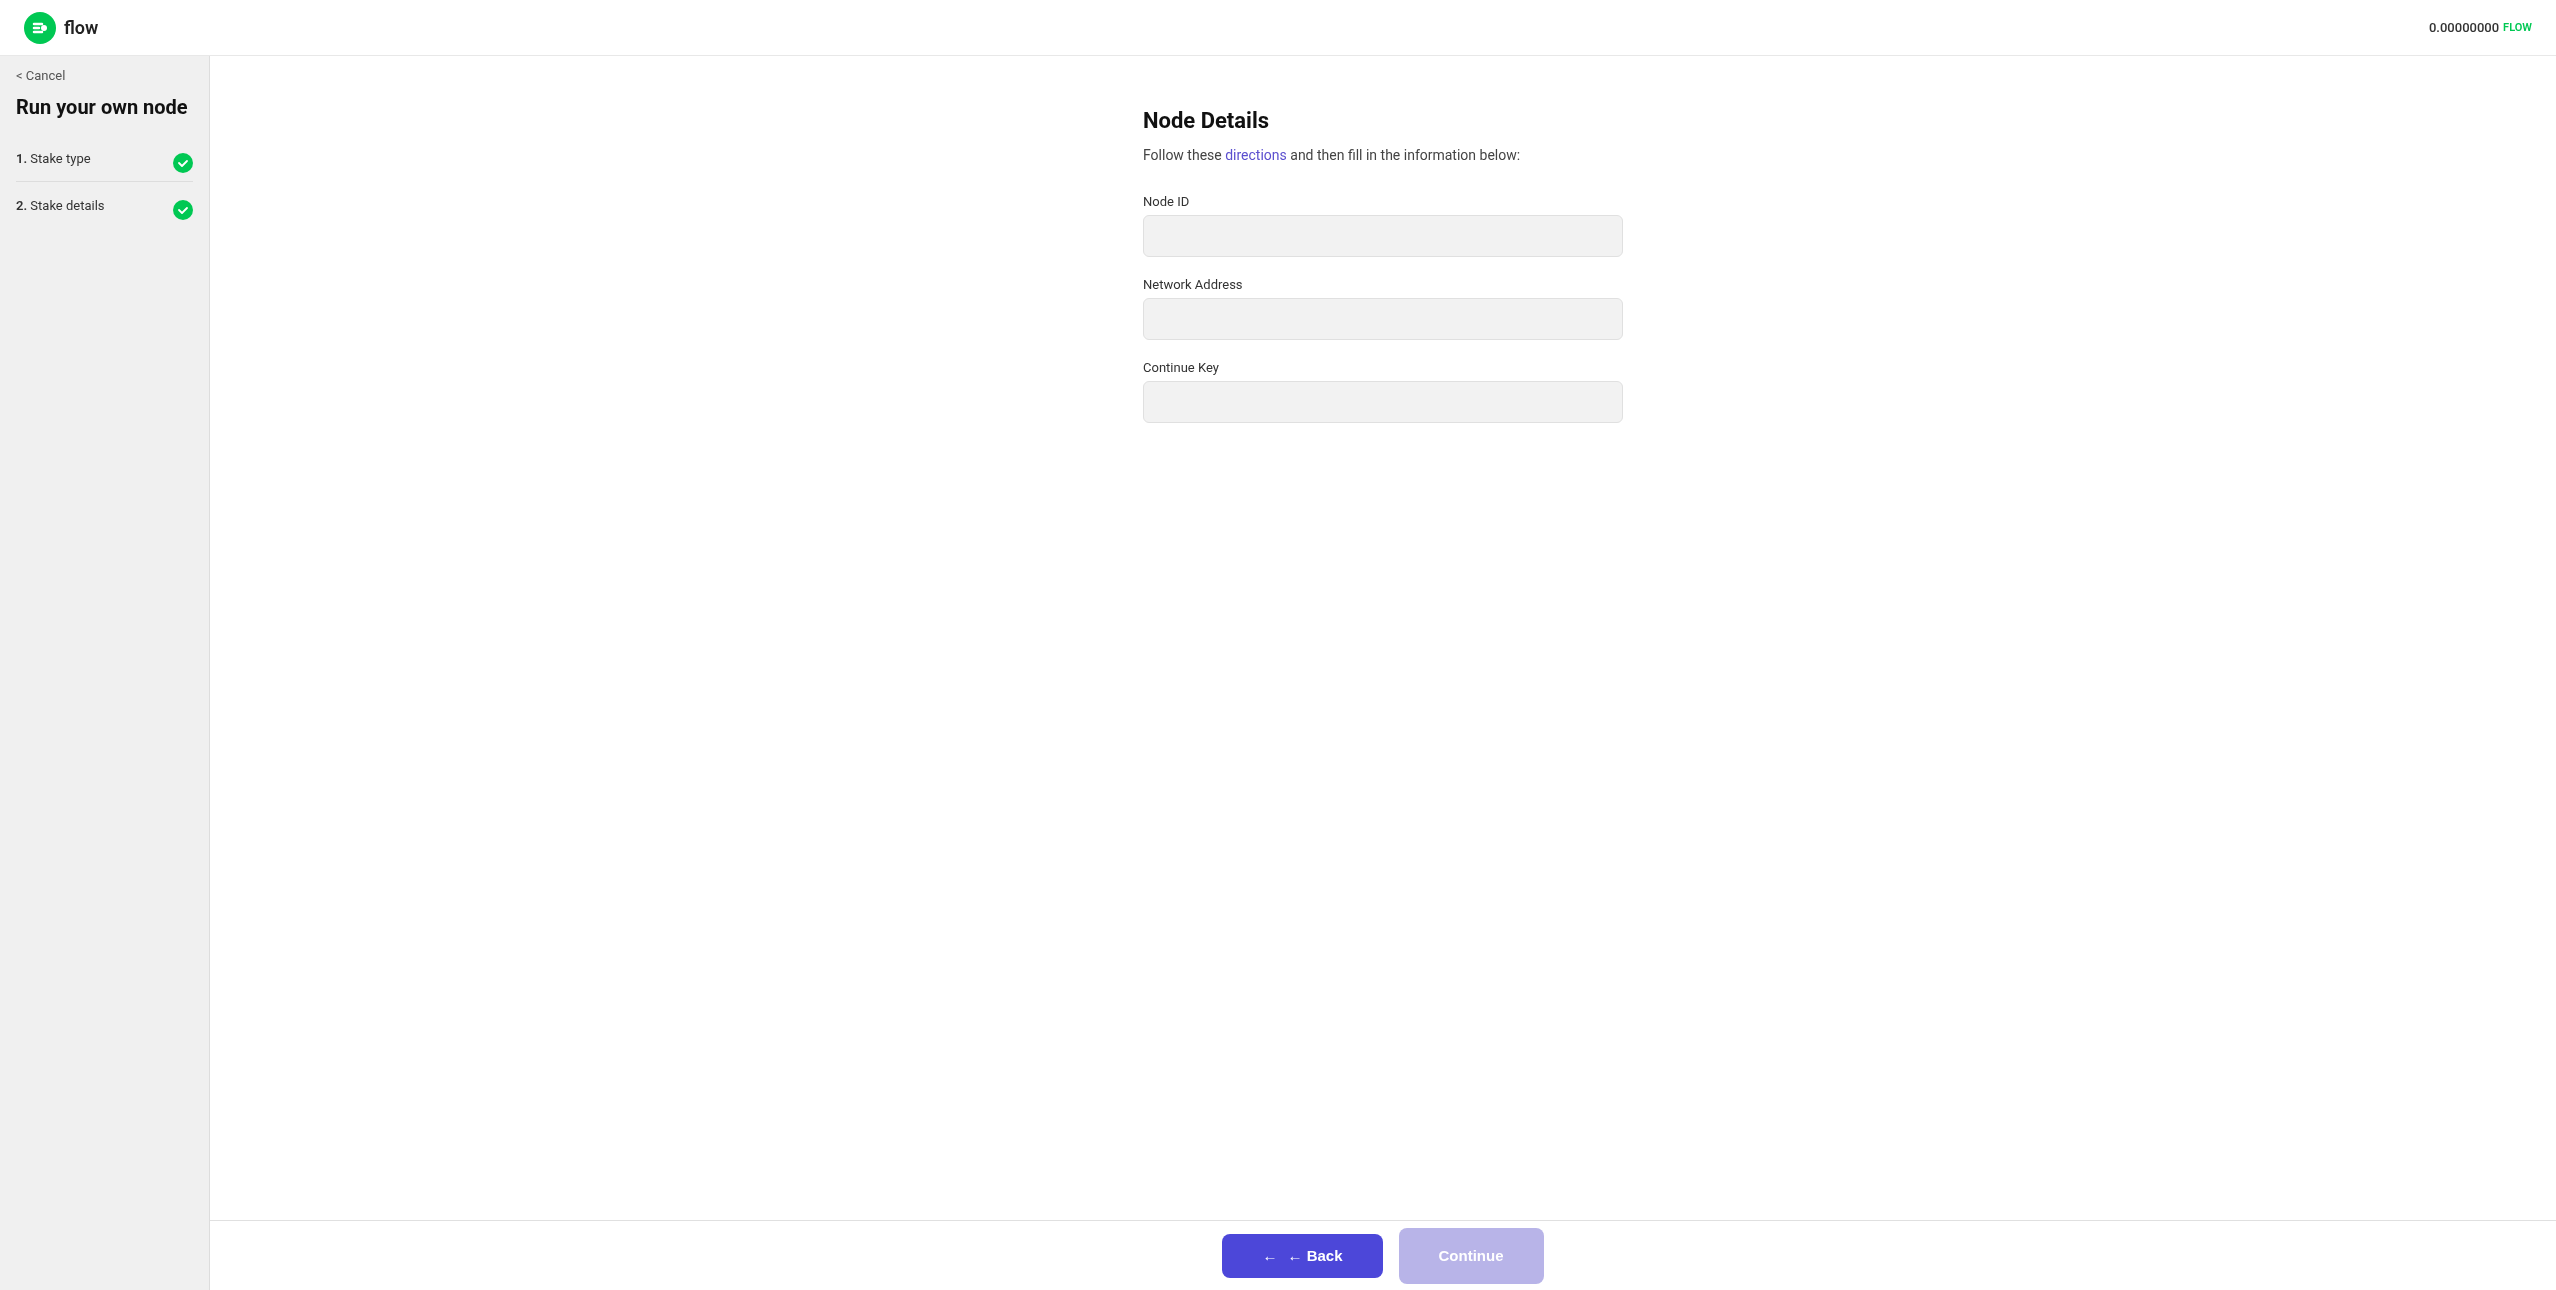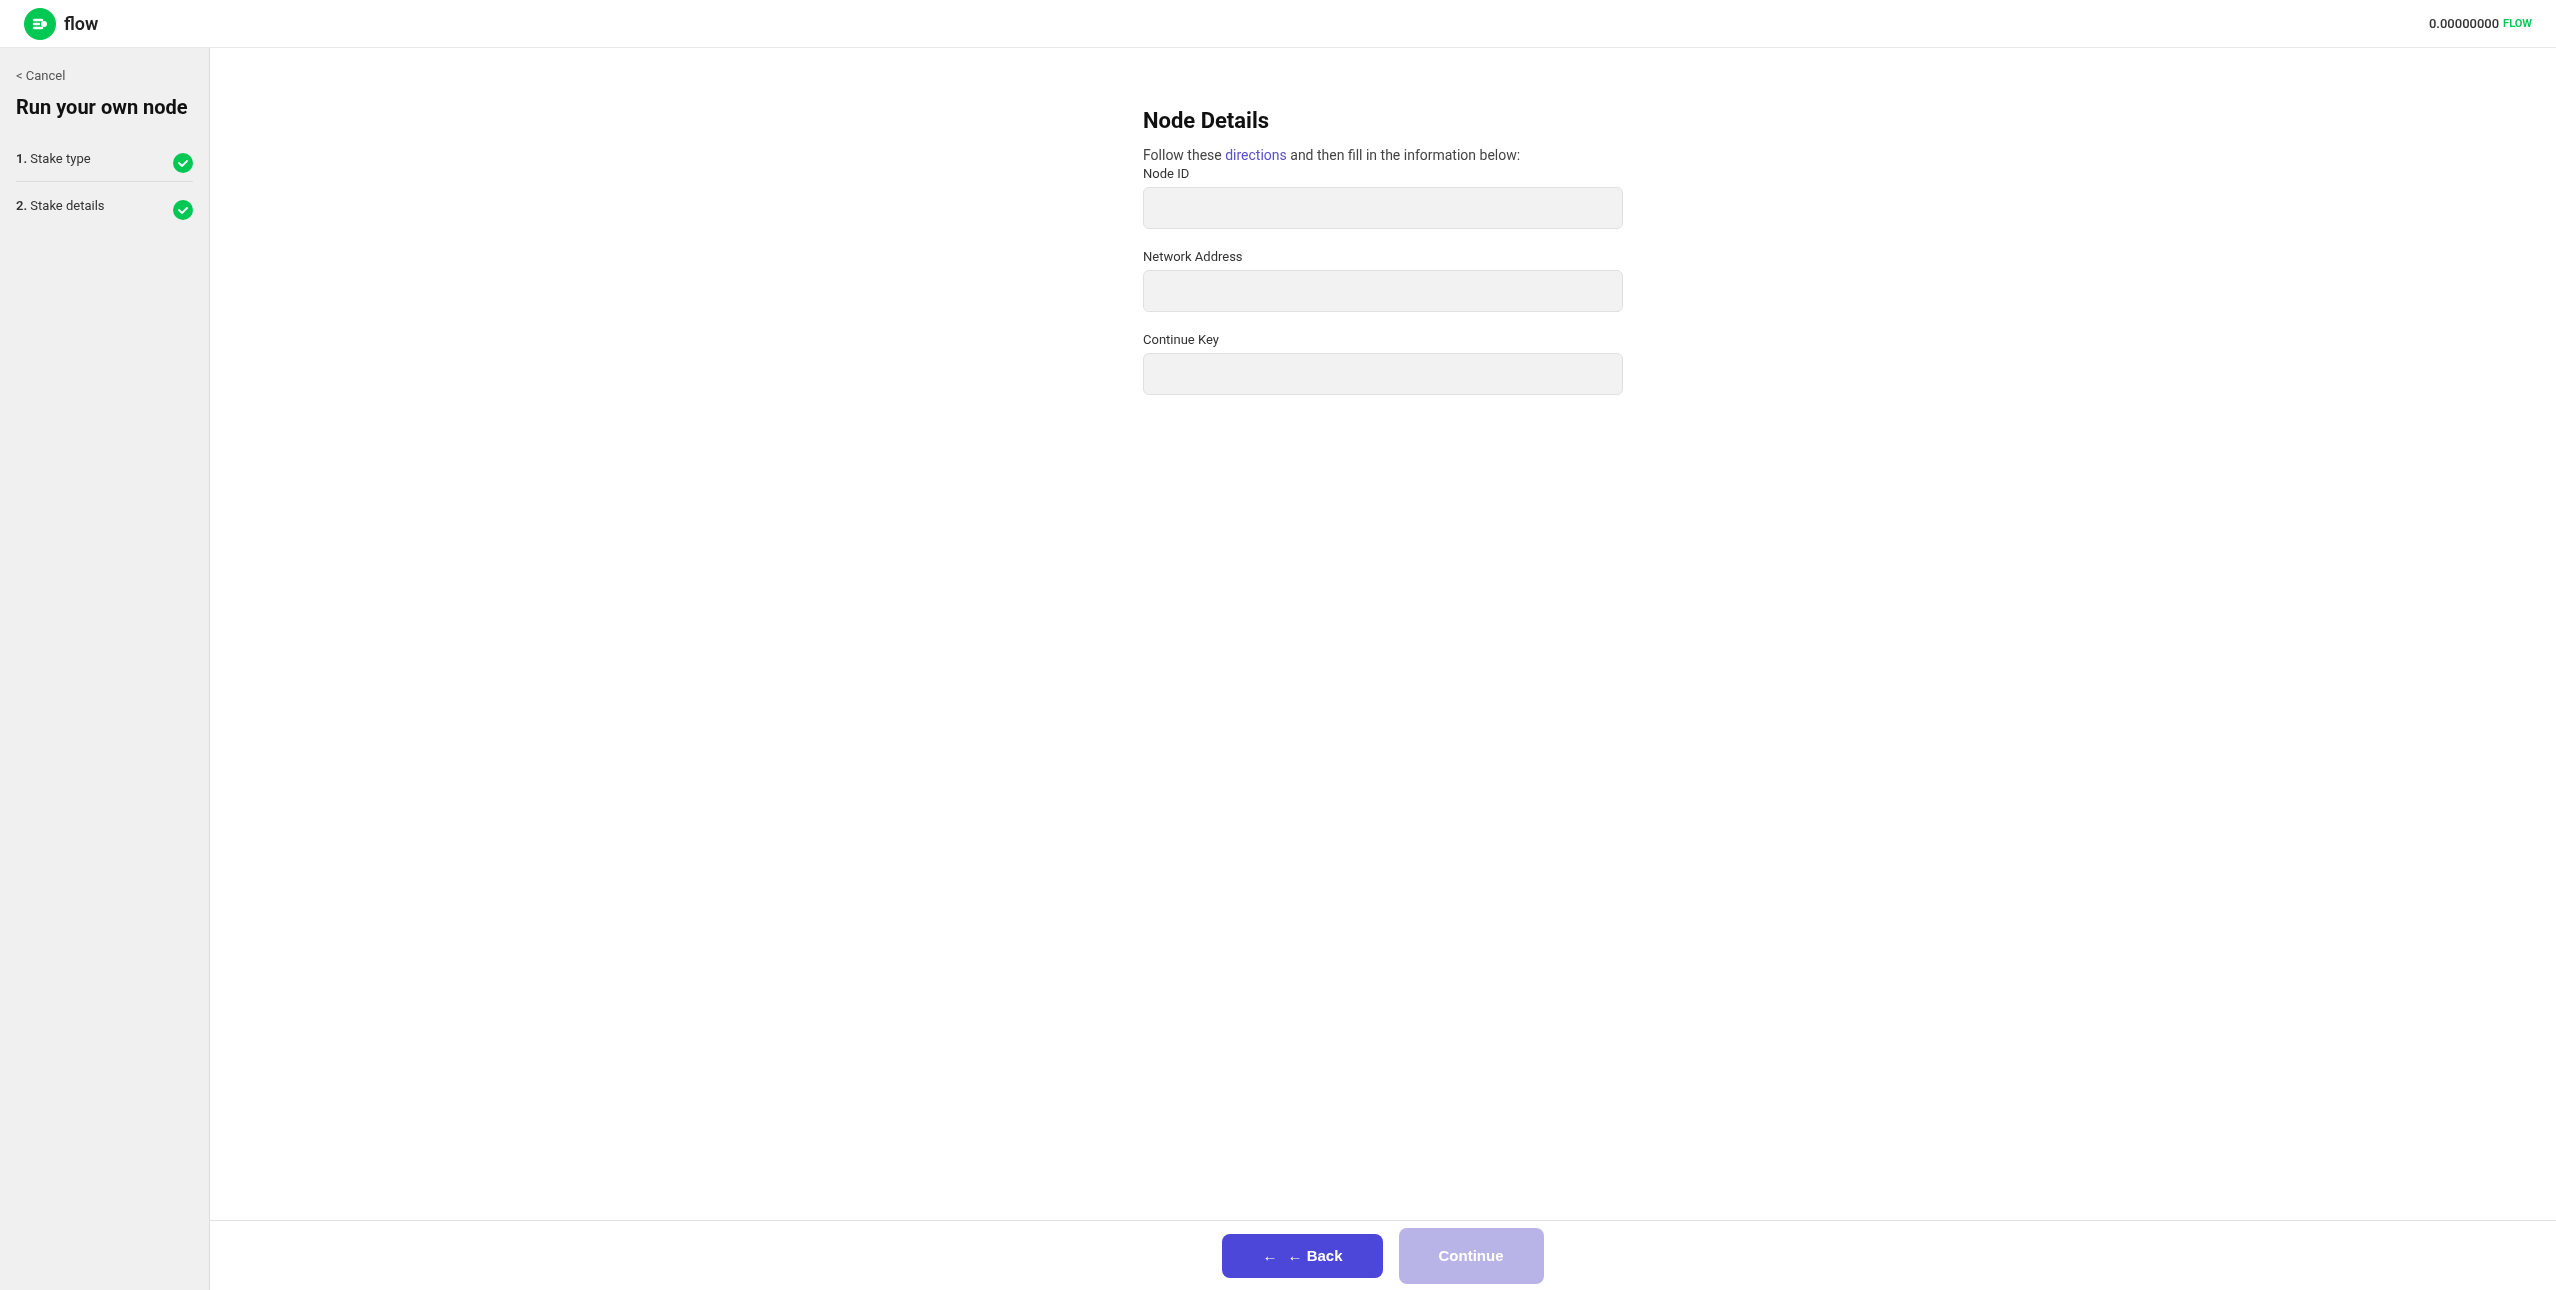--- a/index.html
+++ b/index.html
@@ -9,21 +9,21 @@
       display: flex;
       flex-direction: column;
       height: 100vh;
       overflow: hidden;
     }
 
     
     .topbar {
       position: fixed;
       top: 0; left: 0; right: 0;
-      height: 48px;
+      height: 56px;
       background: #fff;
       display: flex;
       align-items: center;
       justify-content: space-between;
       padding: 0 24px;
       z-index: 100;
       border-bottom: 1px solid #e8e8e8;
       gap: 48px;
     }
     .logo-area {
@@ -151,20 +151,21 @@
     }
     .form-title {
       font-size: 22px;
       font-weight: 700;
       color: #111;
       margin-bottom: 12px;
     }
     .form-subtitle {
       font-size: 14px;
       color: #444;
+      margin-bottom: 28px;
       line-height: 1.5;
     }
     .form-subtitle a {
       color: #5b4fcf;
       text-decoration: none;
     }
     .form-group {
       margin-bottom: 20px;
     }
     .form-label {

